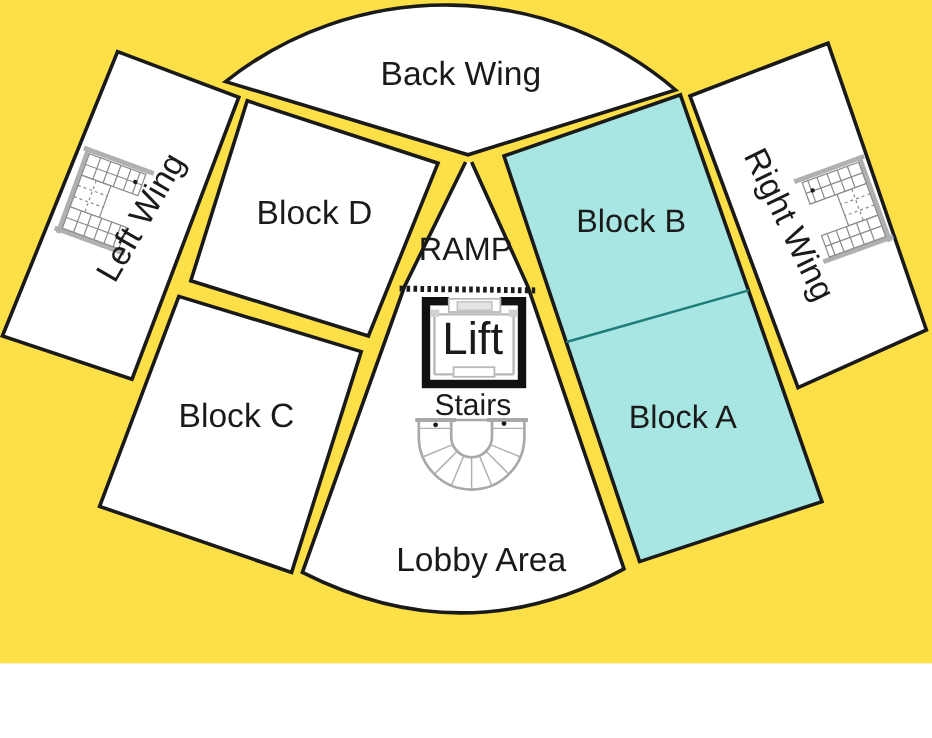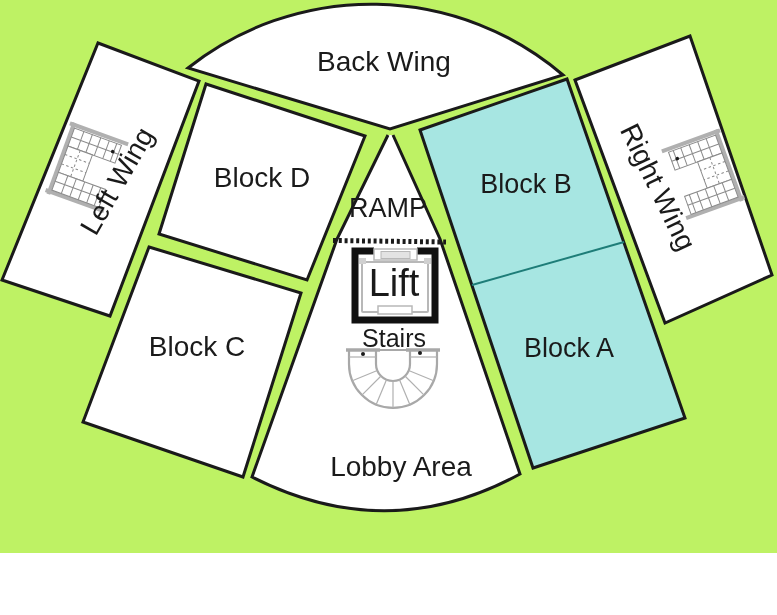--- a/index.html
+++ b/index.html
@@ -1,17 +1,17 @@
 <!DOCTYPE html>
 <html><head>
 <meta charset="utf-8">
 <title>Floor Plan</title>
 <style>
   html,body{margin:0;padding:0;background:#ffffff;}
-  .stage{width:777px;height:553px;background:#bef264;position:relative;overflow:hidden;}
+  .stage{width:777px;height:553px;background:#fde047;position:relative;overflow:hidden;}
   svg{display:block;}
   .room{fill:#ffffff;stroke:#1a1a1a;stroke-width:3;stroke-linejoin:miter;}
   .lbl{font-family:"Liberation Sans",sans-serif;font-size:28px;fill:#1a1a1a;
        text-anchor:middle;dominant-baseline:central;}
   .lbl-small{font-size:25px;}
   .lbl-lift{font-size:38px;}
   .sgray{stroke:#b0b0b0;stroke-width:4;fill:none;stroke-linecap:square;}
   .sbox{fill:#ffffff;stroke:#8a8a8a;stroke-width:1;}
   .sthin{stroke:#8a8a8a;stroke-width:1;fill:none;}
   .sdash{stroke:#8a8a8a;stroke-width:1;fill:none;stroke-dasharray:2.5 2.5;}

